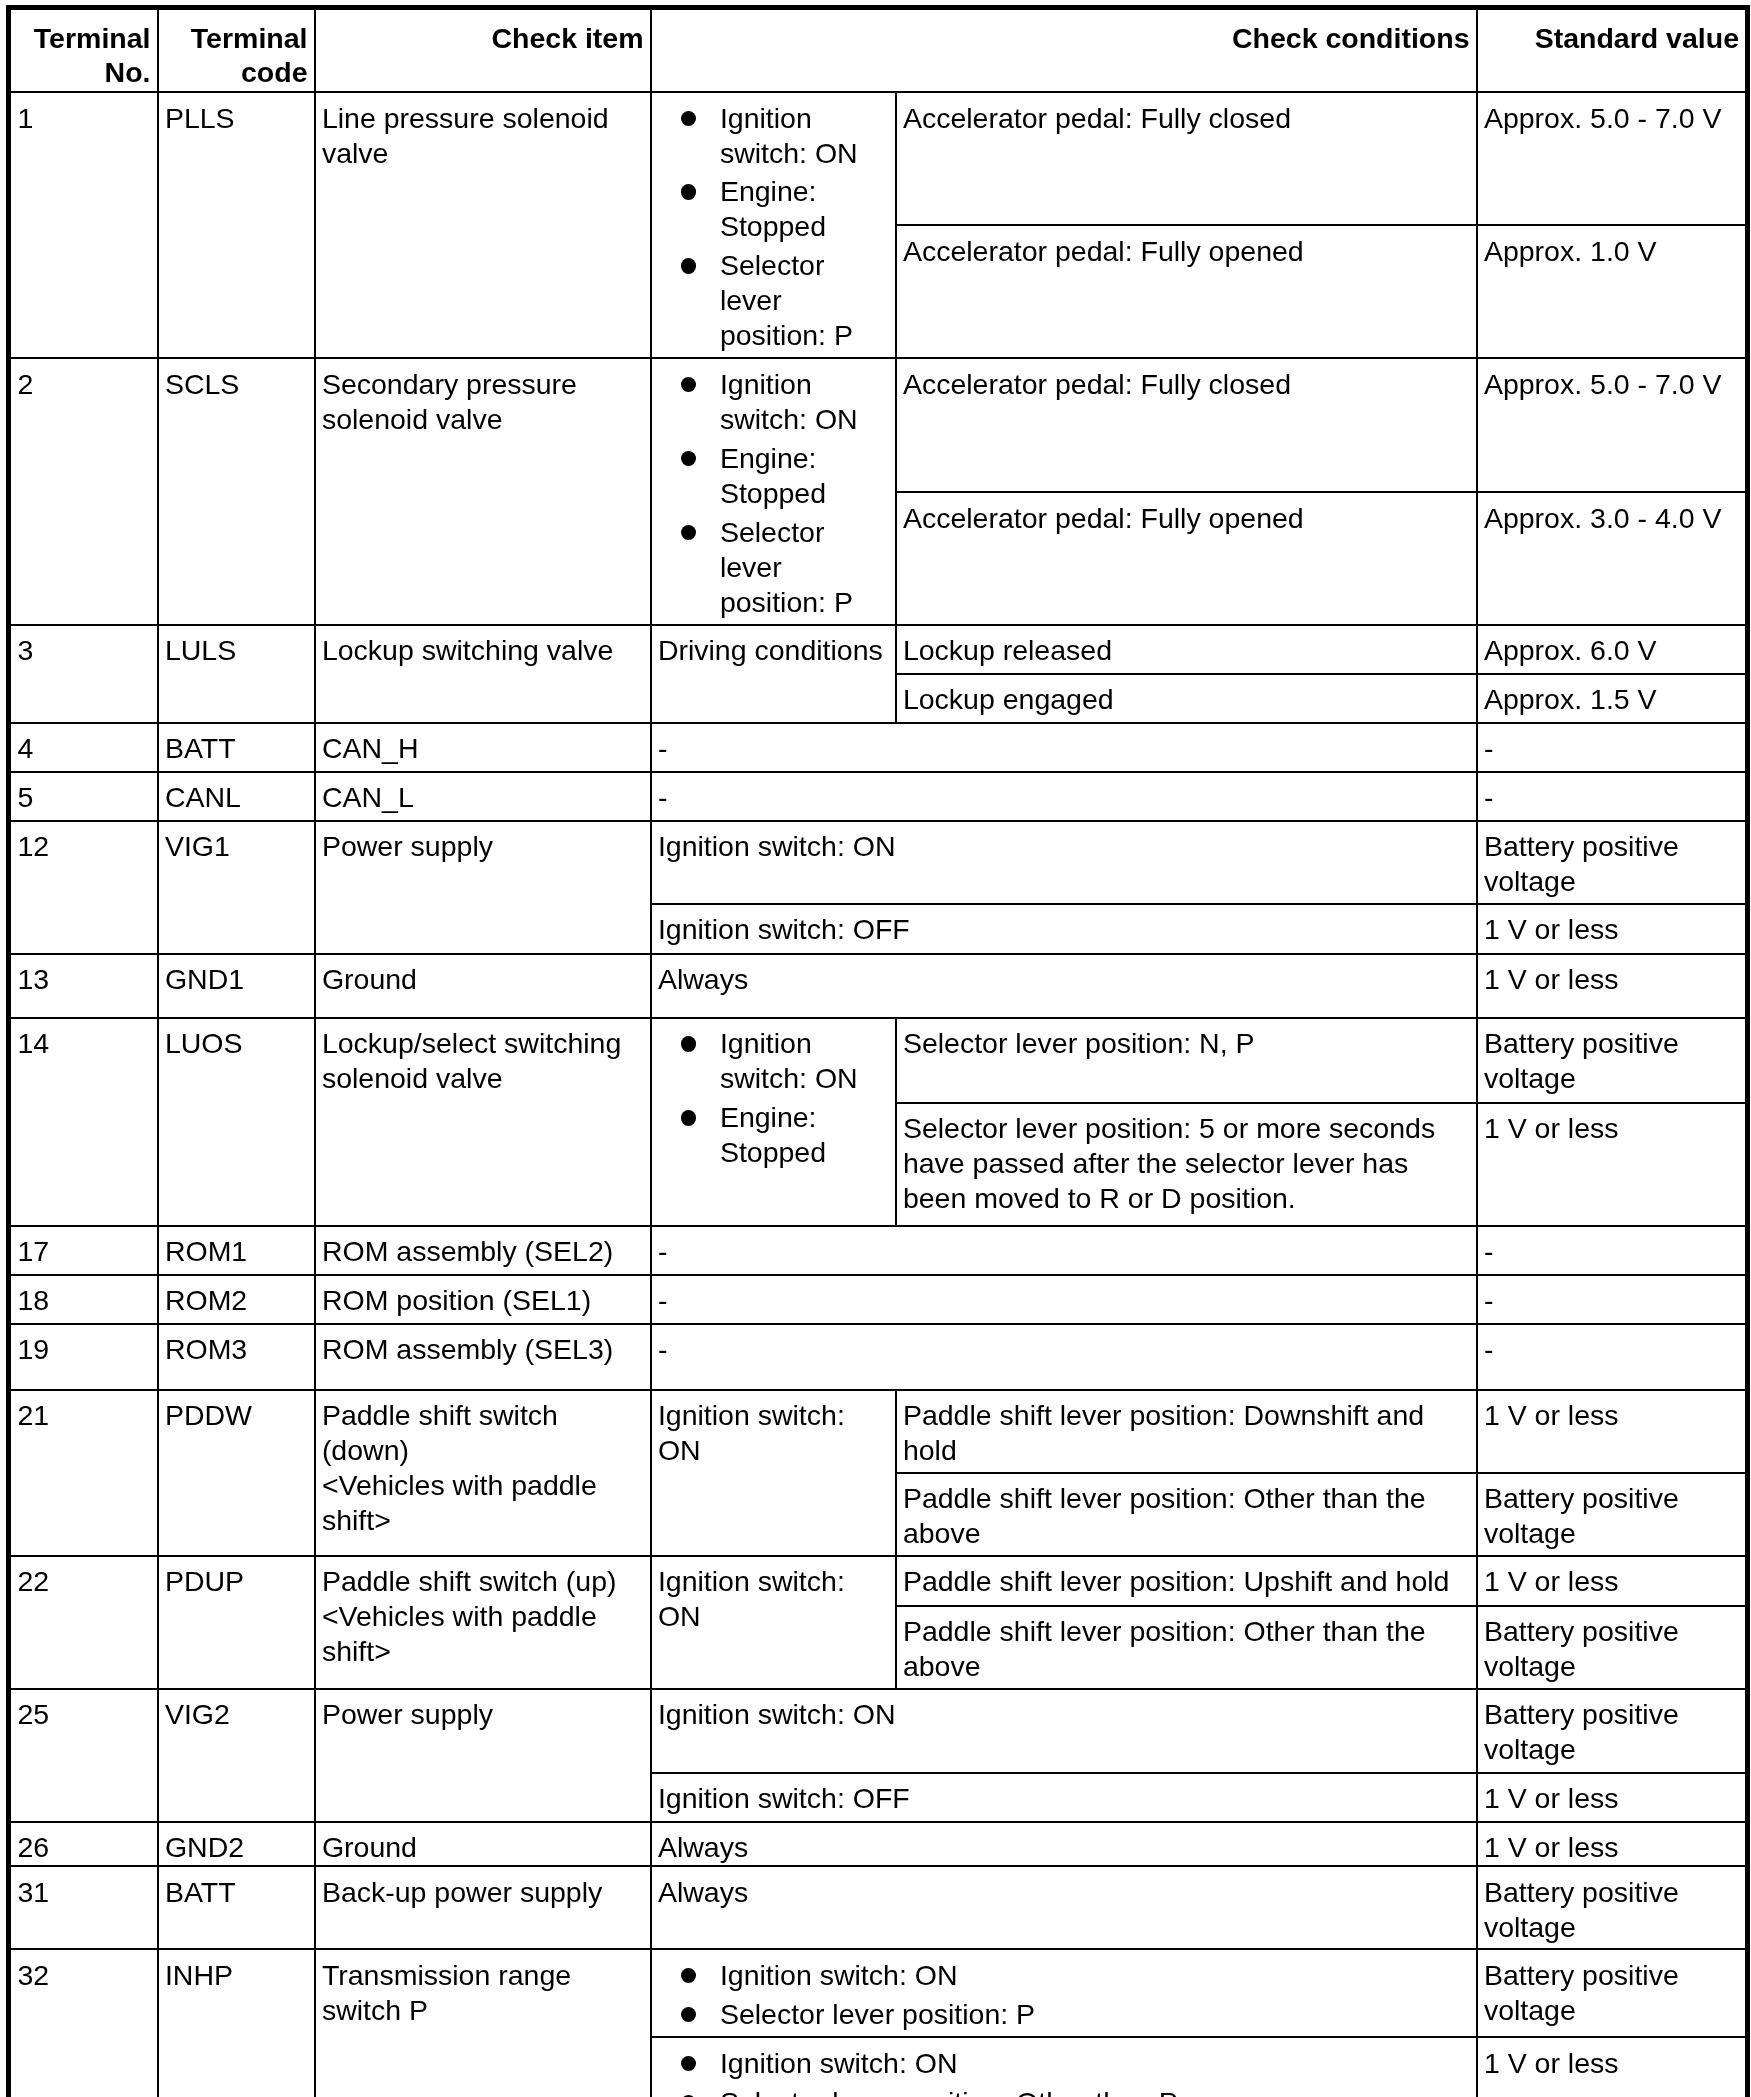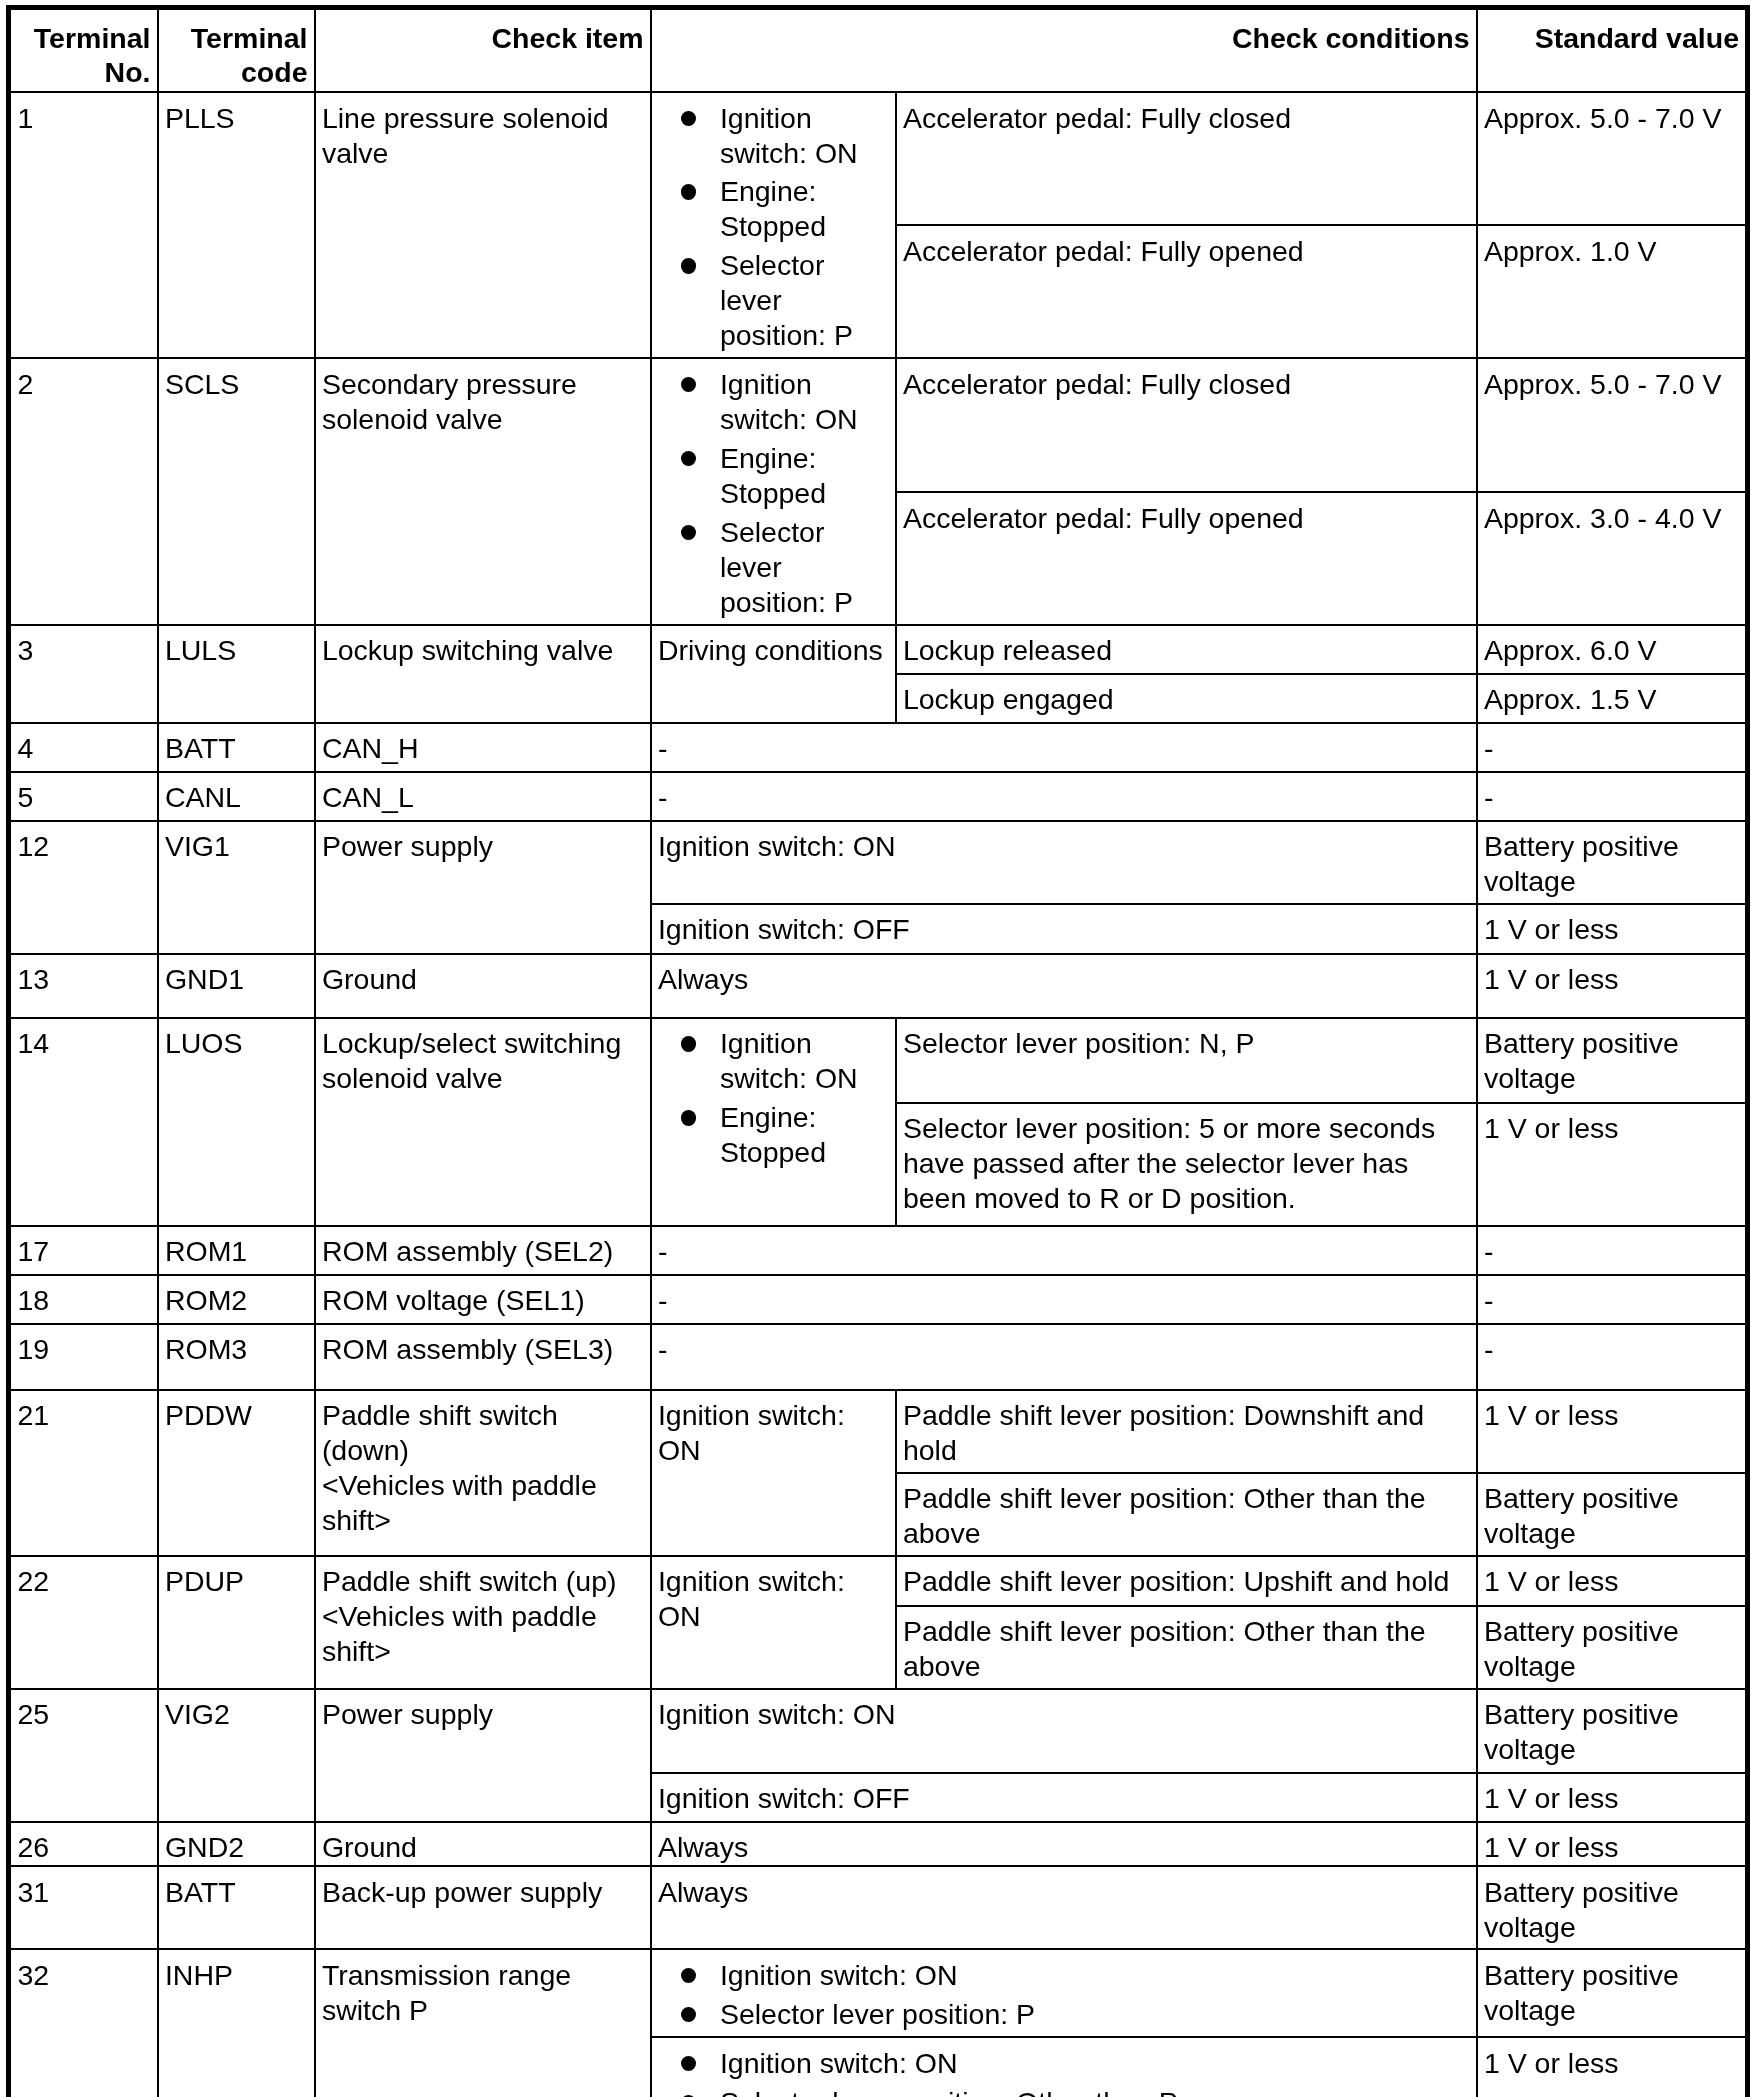--- a/index.html
+++ b/index.html
@@ -160,21 +160,21 @@
     <td>17</td>
     <td>ROM1</td>
     <td>ROM assembly (SEL2)</td>
     <td colspan="2">-</td>
     <td>-</td>
   </tr>
 
   <tr style="height:49px">
     <td>18</td>
     <td>ROM2</td>
-    <td>ROM voltage (SEL1)</td>
+    <td>ROM position (SEL1)</td>
     <td colspan="2">-</td>
     <td>-</td>
   </tr>
 
   <tr style="height:66px">
     <td>19</td>
     <td>ROM3</td>
     <td>ROM assembly (SEL3)</td>
     <td colspan="2">-</td>
     <td>-</td>

